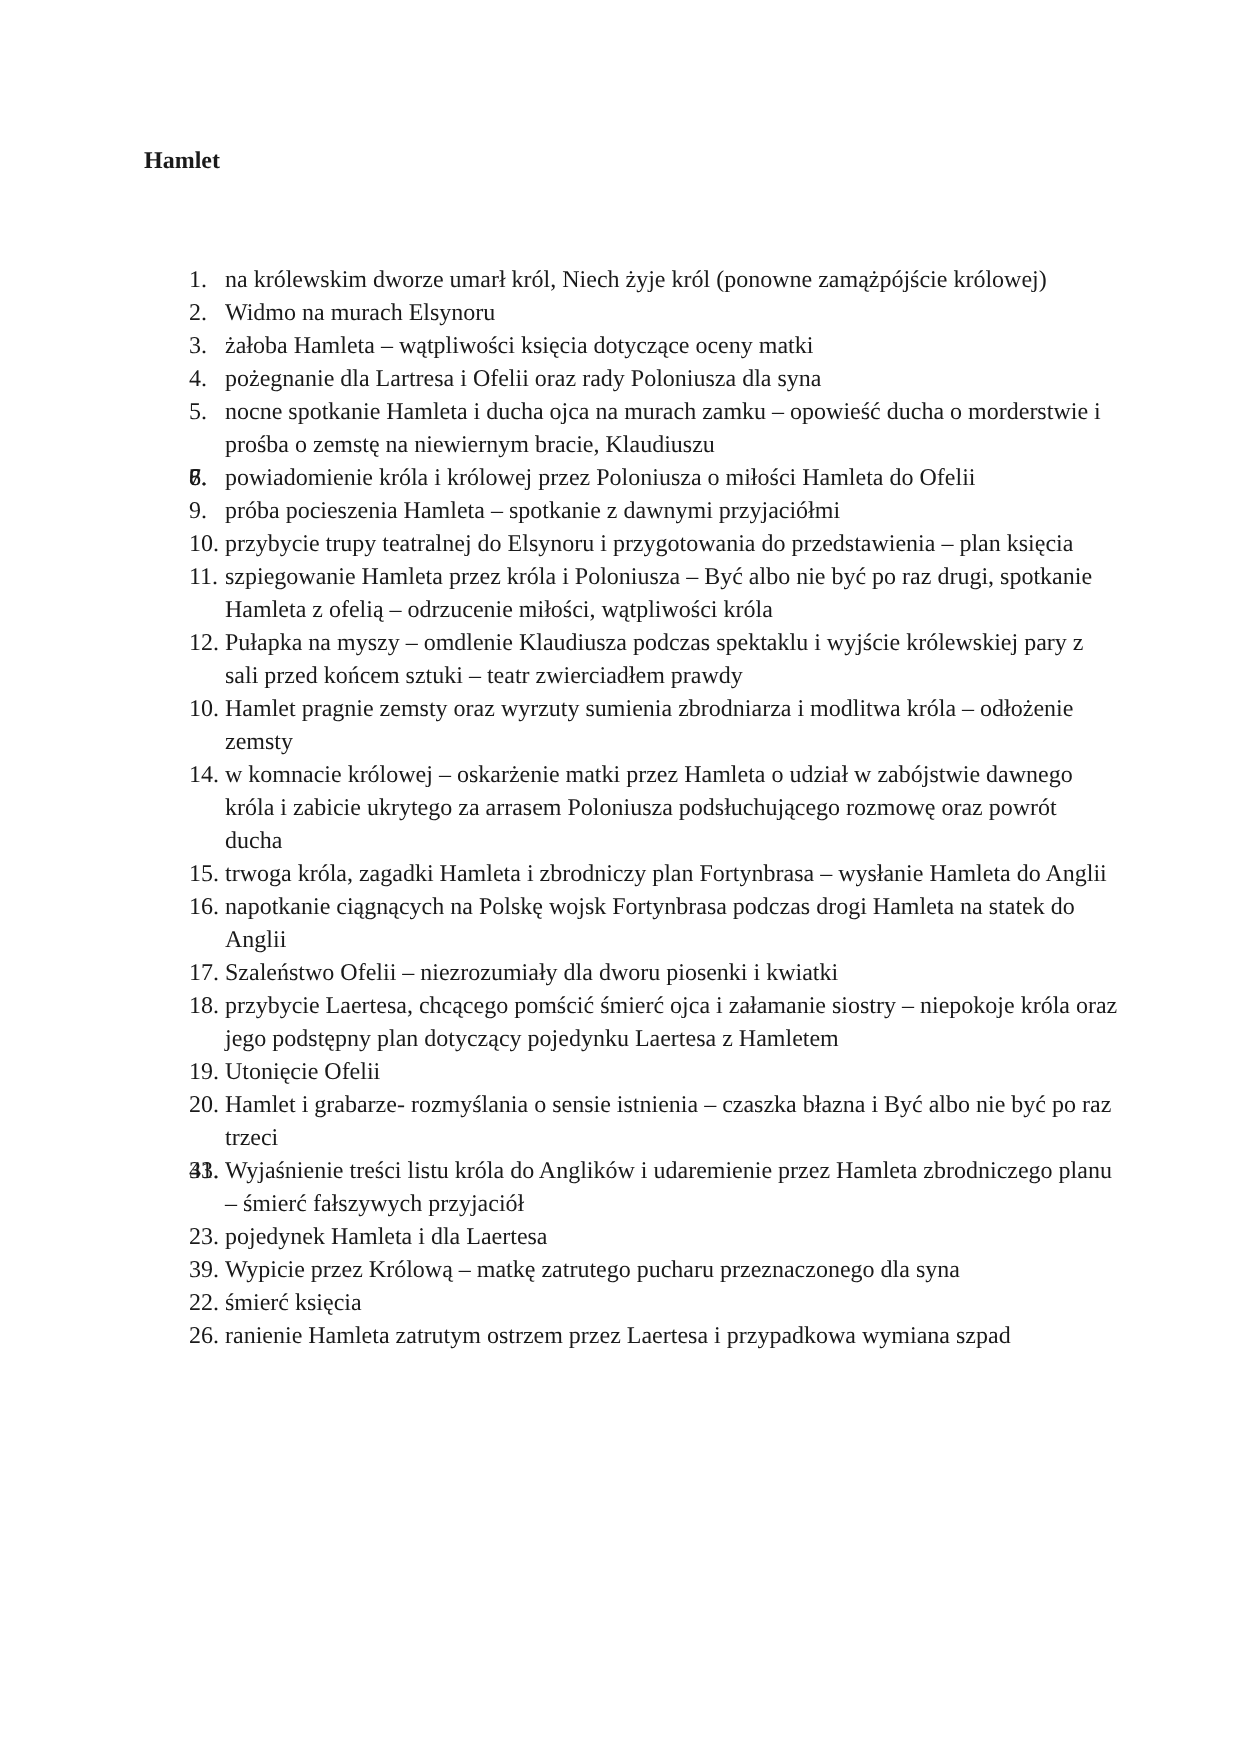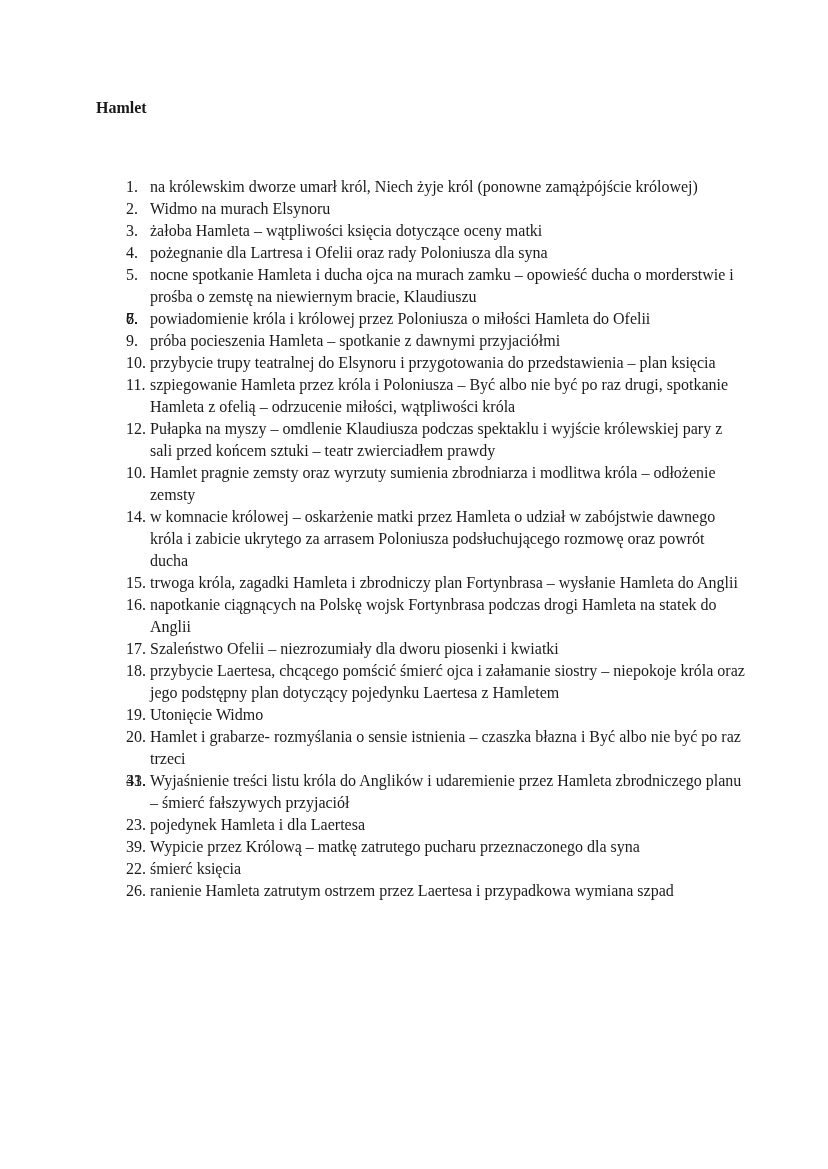--- a/index.html
+++ b/index.html
@@ -27,21 +27,21 @@
   <li class="item"><span class="num">9.</span><span>próba pocieszenia Hamleta – spotkanie z dawnymi przyjaciółmi</span></li>
   <li class="item"><span class="num">10.</span><span>przybycie trupy teatralnej do Elsynoru i przygotowania do przedstawienia – plan księcia</span></li>
   <li class="item"><span class="num">11.</span><span>szpiegowanie Hamleta przez króla i Poloniusza – Być albo nie być po raz drugi, spotkanie Hamleta z ofelią – odrzucenie miłości, wątpliwości króla</span></li>
   <li class="item"><span class="num">12.</span><span>Pułapka na myszy – omdlenie Klaudiusza podczas spektaklu i wyjście królewskiej pary z sali przed końcem sztuki – teatr zwierciadłem prawdy</span></li>
   <li class="item"><span class="num">10.</span><span> Hamlet pragnie zemsty oraz wyrzuty sumienia zbrodniarza i modlitwa króla – odłożenie zemsty</span></li>
   <li class="item"><span class="num">14.</span><span> w komnacie królowej – oskarżenie matki przez Hamleta o udział w zabójstwie dawnego króla i zabicie ukrytego za arrasem Poloniusza podsłuchującego rozmowę oraz powrót ducha</span></li>
   <li class="item"><span class="num">15.</span><span> trwoga króla, zagadki Hamleta i zbrodniczy plan Fortynbrasa – wysłanie Hamleta do Anglii</span></li>
   <li class="item"><span class="num">16.</span><span>napotkanie ciągnących na Polskę wojsk Fortynbrasa podczas drogi Hamleta na statek do Anglii</span></li>
   <li class="item"><span class="num">17.</span><span>Szaleństwo Ofelii – niezrozumiały dla dworu piosenki i kwiatki</span></li>
   <li class="item"><span class="num">18.</span><span> przybycie Laertesa, chcącego pomścić śmierć ojca i załamanie siostry – niepokoje króla oraz jego podstępny plan dotyczący pojedynku Laertesa z Hamletem</span></li>
-  <li class="item"><span class="num">19.</span><span>Utonięcie Widmo</span></li>
+  <li class="item"><span class="num">19.</span><span>Utonięcie Ofelii</span></li>
   <li class="item"><span class="num">20.</span><span> Hamlet i grabarze- rozmyślania o sensie istnienia – czaszka błazna i Być albo nie być po raz trzeci</span></li>
   <li class="item"><span class="num">33.</span></li>
   <li class="item"><span class="num">41.</span><span>Wyjaśnienie treści listu króla do Anglików i udaremienie przez Hamleta zbrodniczego planu – śmierć fałszywych przyjaciół</span></li>
   <li class="item"><span class="num">23.</span><span> pojedynek Hamleta i dla Laertesa</span></li>
   <li class="item"><span class="num">39.</span><span>Wypicie przez Królową – matkę zatrutego pucharu przeznaczonego dla syna</span></li>
   <li class="item"><span class="num">22.</span><span> śmierć księcia</span></li>
   <li class="item"><span class="num">26.</span><span> ranienie Hamleta zatrutym ostrzem przez Laertesa i przypadkowa wymiana szpad</span></li>
 </ol>
 
 </body></html>

